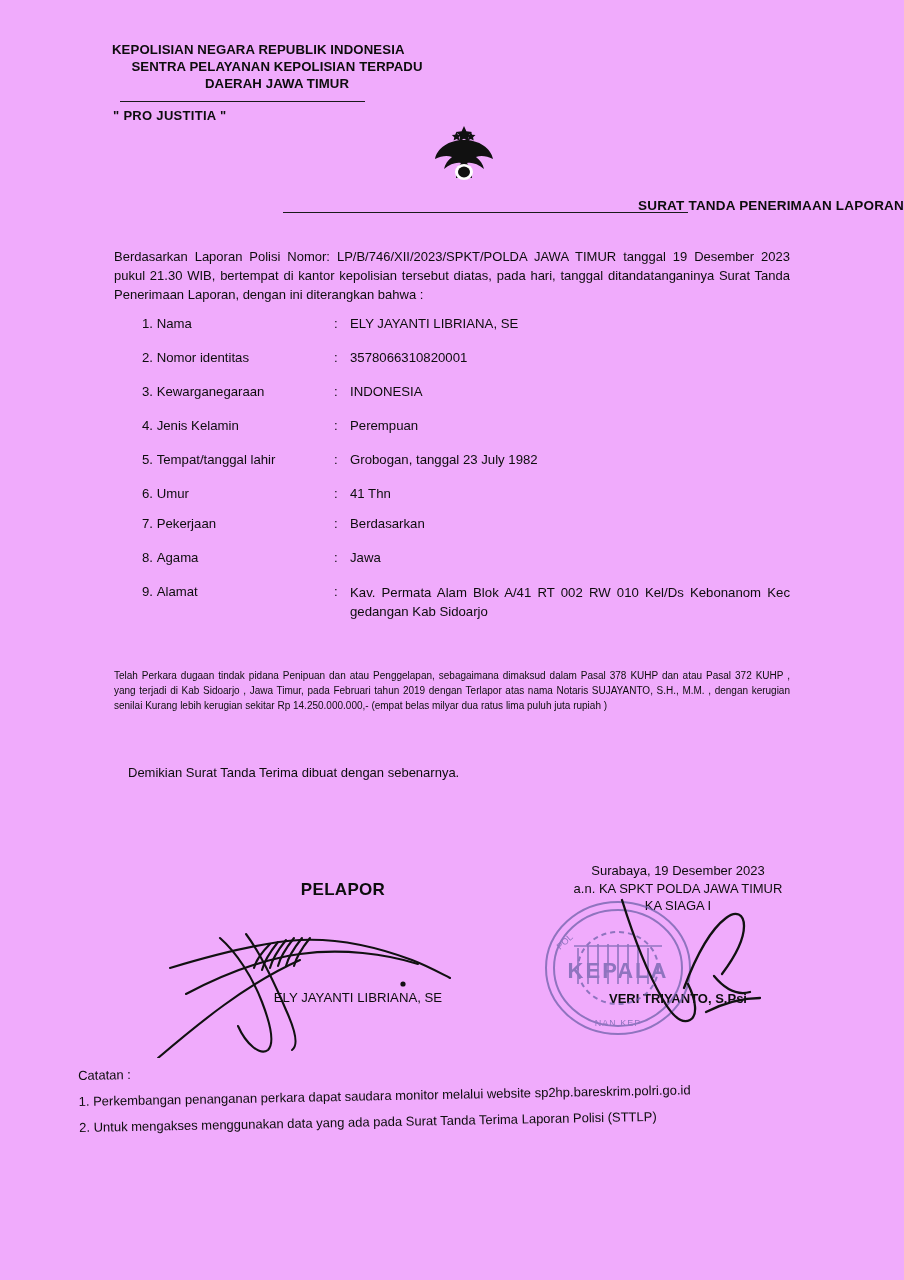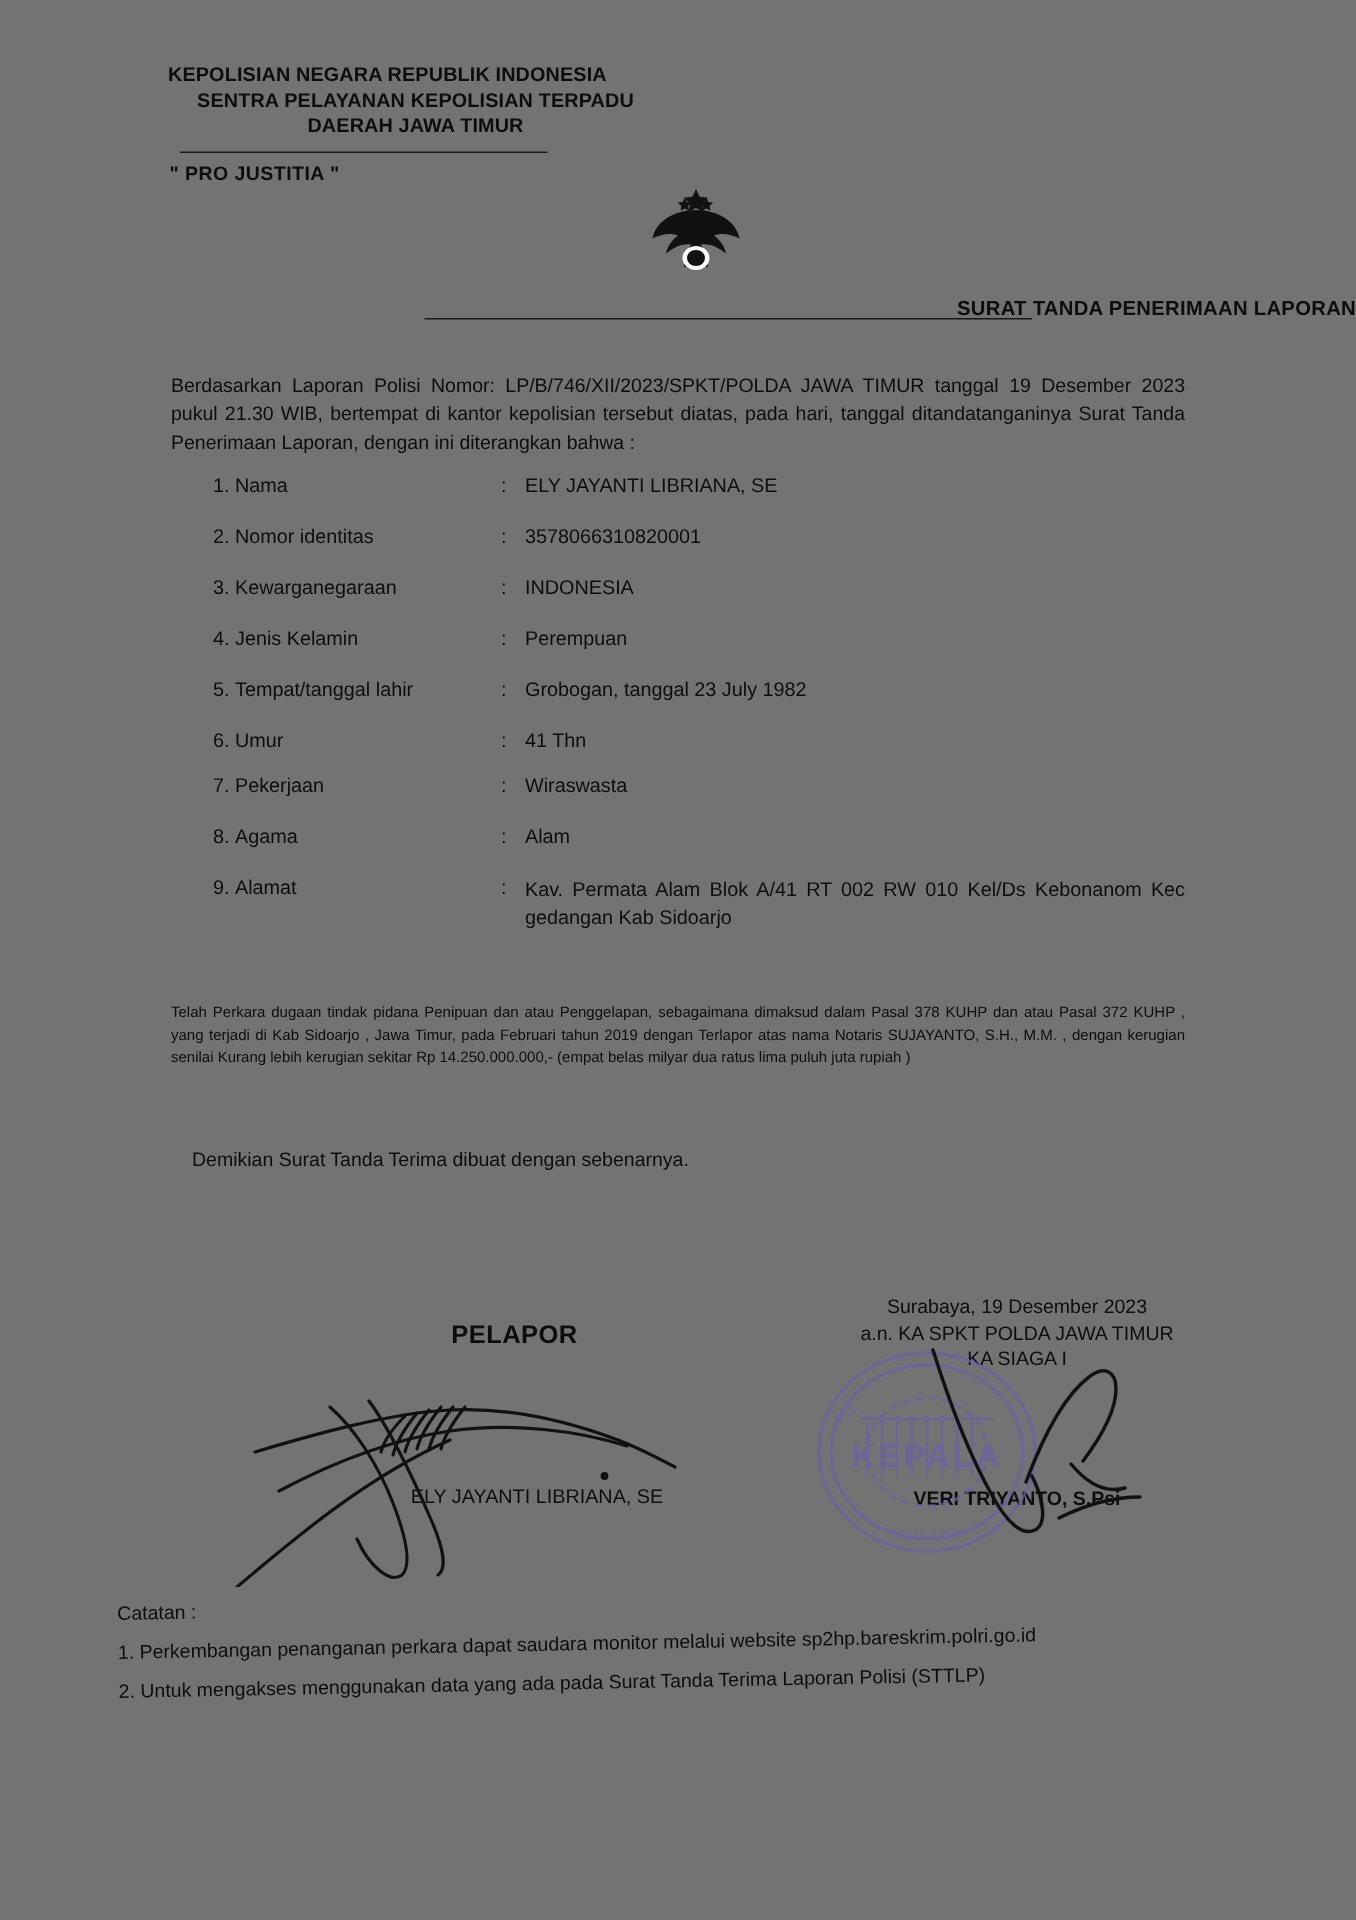--- a/index.html
+++ b/index.html
@@ -11,21 +11,21 @@
     width: 904px;
     height: 1280px;
     position: relative;
     font-family: "Liberation Sans", sans-serif;
     color: #0d0d0d;
     overflow: hidden;
   }
   .page {
     position: absolute;
     inset: 0;
-    background: #737373;
+    background: #f0abfc;
   }
 
   
   .letterhead {
     position: absolute;
     left: 112px;
     top: 42px;
     width: 330px;
     text-align: center;
     line-height: 1.28;
@@ -318,27 +318,27 @@
 
     <div class="field-row tight">
       <span class="lbl"><span>6.</span>&nbsp;<span>Umur</span></span>
       <span class="colon">:</span>
       <span class="val">41 Thn</span>
     </div>
 
     <div class="field-row">
       <span class="lbl"><span>7.</span>&nbsp;<span>Pekerjaan</span></span>
       <span class="colon">:</span>
-      <span class="val">Wiraswasta</span>
+      <span class="val">Berdasarkan</span>
     </div>
 
     <div class="field-row">
       <span class="lbl"><span>8.</span>&nbsp;<span>Agama</span></span>
       <span class="colon">:</span>
-      <span class="val">Alam</span>
+      <span class="val">Jawa</span>
     </div>
 
     <div class="field-row">
       <span class="lbl"><span>9.</span>&nbsp;<span>Alamat</span></span>
       <span class="colon">:</span>
       <span class="val just">Kav. Permata Alam Blok A/41 RT 002 RW 010 Kel/Ds Kebonanom Kec gedangan Kab Sidoarjo</span>
     </div>
 
   </div>
 

